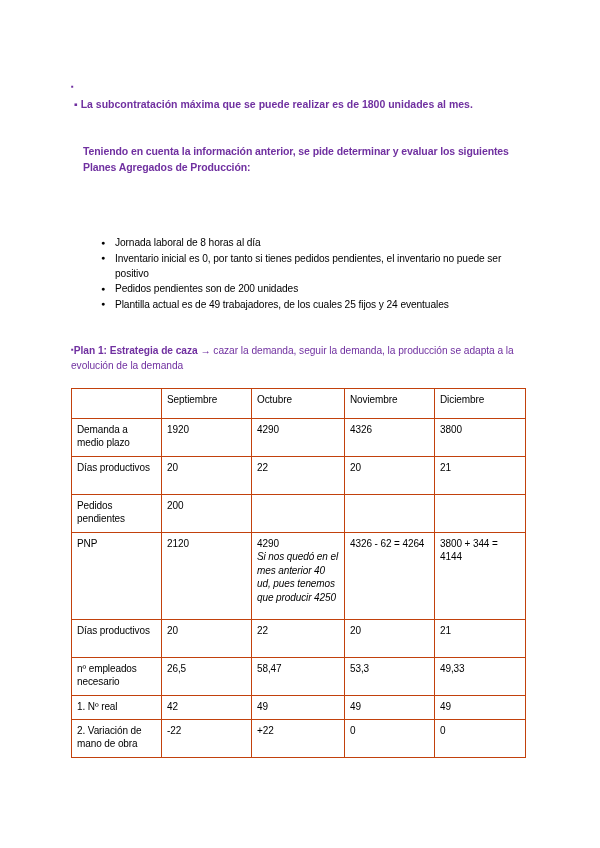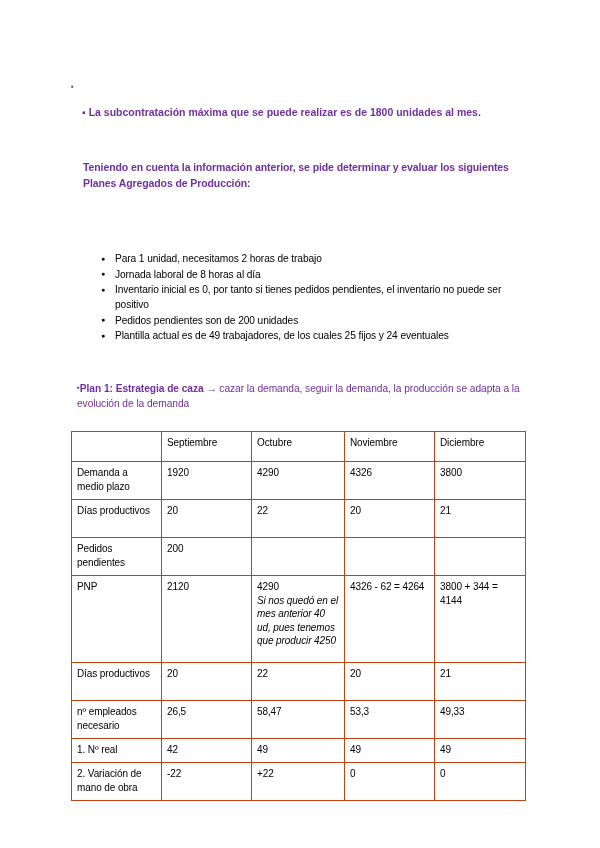--- a/index.html
+++ b/index.html
@@ -38,21 +38,21 @@
   .lead-bullet-line .sq {
     font-size: 8px;
     vertical-align: 2px;
     letter-spacing: 0;
   }
   .para-bullet {
     font-size: 10.5px;
     line-height: 14px;
     font-weight: bold;
     color: #7030a0;
-    margin: 11px;
+    margin: 3px;
   }
   .spacer-14 { height: 14px; }
   .spacer-18 { height: 18px; }
   .spacer-20 { height: 20px; }
   .spacer-26 { height: 26px; }
   .spacer-30 { height: 30px; }
 
   .purple-para {
     font-size: 10.5px;
     line-height: 15.5px;
@@ -96,21 +96,21 @@
     font-size: 7px;
     line-height: 16px;
     color: #000;
   }
 
   
   .plan-head {
     font-size: 10.2px;
     line-height: 15.5px;
     color: #7030a0;
-    margin: 6px;
+    margin: 0;
     letter-spacing: -0.05px;
   }
   .plan-head .sq {
     font-size: 8px;
     vertical-align: 1.5px;
   }
   .plan-head .title {
     font-weight: bold;
   }
   .plan-head .arrow {
@@ -163,21 +163,20 @@
 
     <p class="purple-para">Teniendo en cuenta la información anterior, se pide determinar y evaluar los siguientes Planes Agregados de Producción:</p>
 
     <div class="spacer-26"></div>
 
 
     <div class="spacer-20"></div>
 
 
     <ul class="datos">
-      <li>Para 1 unidad, necesitamos 2 horas de trabajo</li>
       <li>Jornada laboral de 8 horas al día</li>
       <li>Inventario inicial es 0, por tanto si tienes pedidos pendientes, el inventario no puede ser positivo</li>
       <li>Pedidos pendientes son de 200 unidades</li>
       <li>Plantilla actual es de 49 trabajadores, de los cuales 25 fijos y 24 eventuales</li>
     </ul>
 
     <div class="spacer-30"></div>
 
     <p class="plan-head"><span class="sq">▪</span><span class="title">Plan 1: Estrategia de caza</span> <span class="arrow">→</span> <span>cazar la demanda, seguir la demanda, la producción se adapta a la evolución de la demanda</span></p>
 

